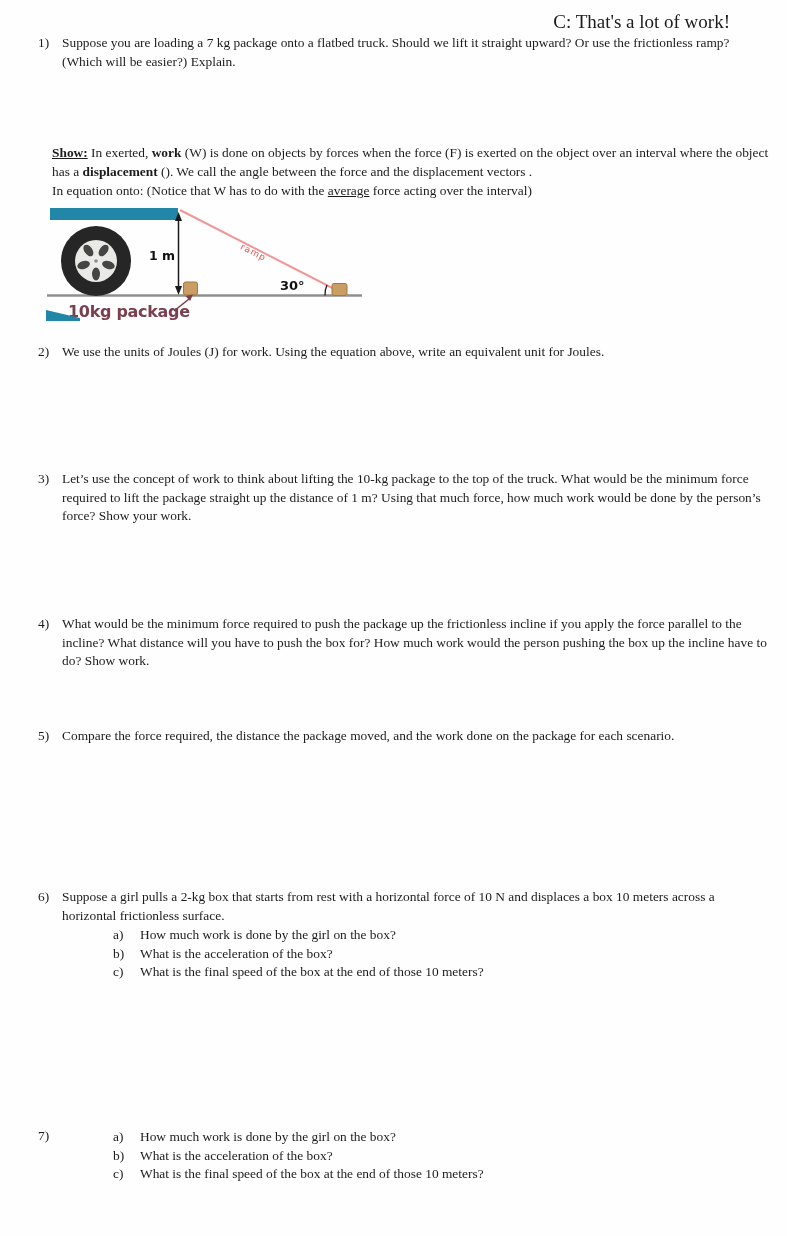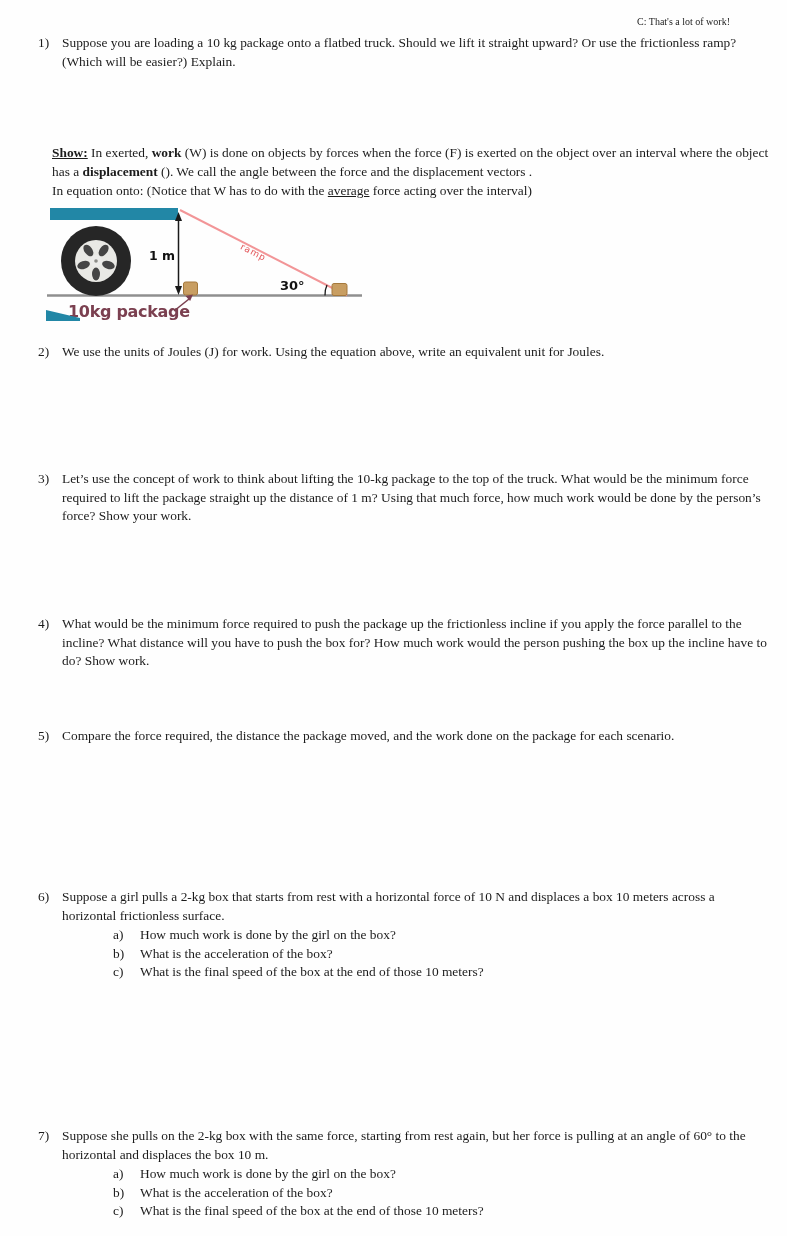--- a/index.html
+++ b/index.html
@@ -13,21 +13,21 @@
     line-height:18.5px;
     color:#1b1b1b;
     overflow:hidden;
   }
   .header-title{
     position:absolute;
     top:13px;
     left:0;
     width:730px;
     text-align:right;
-    font-size:10px;
+    font-size:19px;
   }
   .q{
     position:absolute;
     left:38px;
     width:734px;
     display:flex;
   }
   .qnum{flex:0 0 24px;}
   .qtext{flex:1 1 auto;}
   .sub{margin-left:51px;margin-top:1px;}
@@ -55,21 +55,21 @@
 </style>
 </head>
 <body>
 
 <div class="page">
 
   <div class="header-title">C: That's a lot of work!</div>
 
   <div class="q" style="top:34px">
     <span class="qnum">1)</span>
-    <div class="qtext">Suppose you are loading a 10 kg package onto a flatbed truck. Should we lift it straight upward?  Or use the frictionless ramp? (Which will be easier?) Explain.</div>
+    <div class="qtext">Suppose you are loading a 7 kg package onto a flatbed truck. Should we lift it straight upward?  Or use the frictionless ramp? (Which will be easier?) Explain.</div>
   </div>
 
   <div class="work">
     <span class="hu">Show:</span><span> In exerted, </span><span class="b">work</span><span> (W) is done on objects by forces when the force (F) is exerted on the object over an interval where the object has a </span><span class="b">displacement</span><span> (). We call the angle between the force and the displacement vectors .</span><br>
     <span>In equation onto:  (Notice that W has to do with the </span><span class="u">average</span><span> force acting over the interval)</span>
   </div>
 
   <div class="diagram">
     <svg width="330" height="126" viewBox="0 0 330 126" xmlns="http://www.w3.org/2000/svg">
 
@@ -152,21 +152,20 @@
           <span class="sletter">c)</span>
           <div>What is the final speed of the box at the end of those 10 meters?</div>
         </div>
       </div>
     </div>
   </div>
 
   <div class="q" style="top:1127px">
     <span class="qnum">7)</span>
     <div class="qtext">
-      <div>Suppose she pulls on the 2-kg box with the same force, starting from rest again, but her force is pulling at an angle of 60° to the horizontal and displaces the box 10 m.</div>
       <div class="sub">
         <div class="subitem">
           <span class="sletter">a)</span>
           <div>How much work is done by the girl on the box?</div>
         </div>
         <div class="subitem">
           <span class="sletter">b)</span>
           <div>What is the acceleration of the box?</div>
         </div>
         <div class="subitem">

